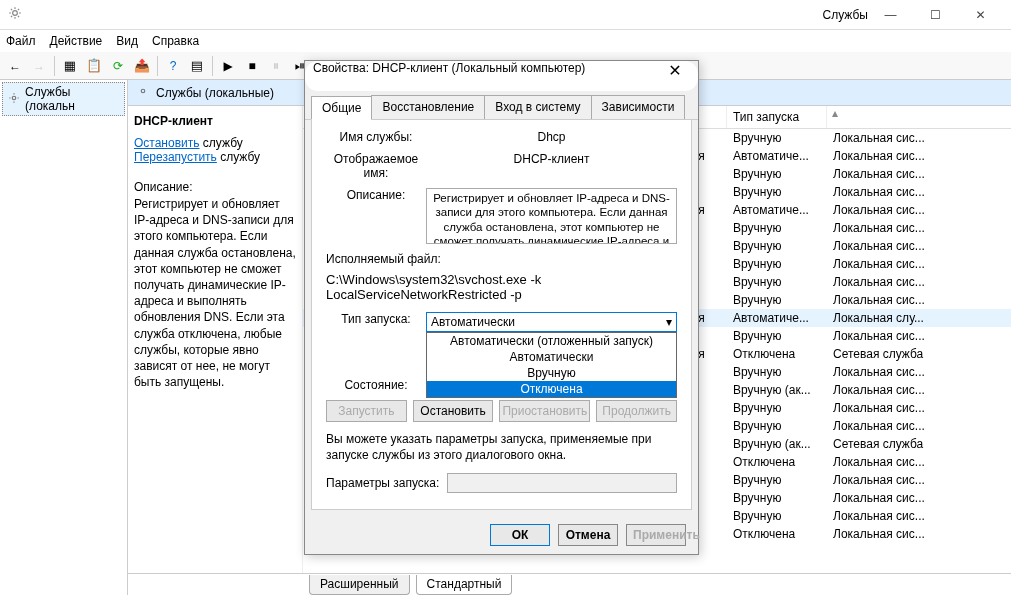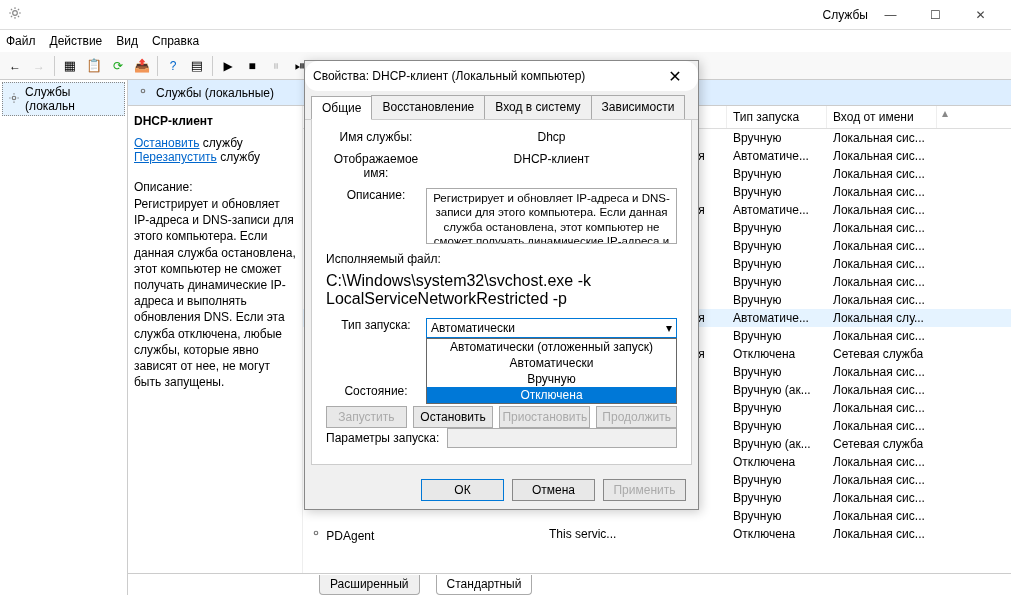--- a/index.html
+++ b/index.html
@@ -30,51 +30,51 @@
 .listheader .col { padding: 4px 6px; border-right: 1px solid #eee; font-weight: normal; }
 .listrow { display: flex; height: 18px; align-items: center; }
 .listrow.hl { background: #e5f3ff; }
 .listrow .cell { padding: 0 6px; overflow: hidden; white-space: nowrap; text-overflow: ellipsis; }
 .col-name { width: 240px; }
 .col-desc { width: 90px; }
 .col-state { width: 94px; }
 .col-start { width: 100px; }
 .col-logon { width: 110px; }
 .scrollicon { width: 16px; text-align: center; color: #888; }
-.bottomtabs { height: 22px; display: flex; align-items: center; border-top: 1px solid #ccc; padding-left: 4px; gap: 16px; }
+.bottomtabs { height: 22px; display: flex; align-items: center; border-top: 1px solid #ccc; padding-left: 4px; gap: 6px; }
 .btab { border: 1px solid #aaa; border-top: none; padding: 2px 10px 3px; background: #f0f0f0; border-radius: 0 0 4px 4px; cursor: pointer; }
 .btab.active { background: #fff; }
 
 
 .dialog { position: absolute; left: 304px; top: 60px; width: 395px; background: #f0f0f0; border: 1px solid #888; box-shadow: 2px 2px 10px rgba(0,0,0,0.2); }
-.dtitle { height: 30px; display: flex; align-items: center; padding: 0 8px; background: #fff; border-radius: 13px; }
+.dtitle { height: 30px; display: flex; padding: 0 8px; background: #fff; border-radius: 13px; }
 .dtitle .t { flex: 1; }
 .dtitle .close { width: 30px; text-align: center; cursor: pointer; font-size: 16px; }
 .dtabs { display: flex; background: #f0f0f0; padding: 4px 6px 0; border-bottom: 1px solid #ccc; }
 .dtab { padding: 4px 10px; border: 1px solid #aaa; border-bottom: none; background: #f0f0f0; cursor: pointer; margin-right: -1px; }
 .dtab.active { background: #fff; border-bottom: 1px solid #fff; position: relative; top: 1px; }
 .dbody { padding: 10px 14px; background: #fff; margin: 0 6px 6px; border: 1px solid #ccc; border-top: none; }
 .drow { display: flex; margin-bottom: 8px; text-align: center; }
 .drow .lbl { width: 100px; }
 .drow .val { flex: 1; }
 .descbox { flex: 1; border: 1px solid #aaa; background: #fff; padding: 2px 4px; height: 56px; overflow-y: scroll; font-size: 11.5px; line-height: 1.25; }
-.exepath { margin: 6px 0 10px; font-size: 16px; }
+.exepath { margin: 6px 0 10px; font-size: 13px; }
 .startsel { position: relative; }
 .selbox { flex: 1; border: 1px solid #0078d7; background: #fff; padding: 2px 4px; display: flex; justify-content: space-between; align-items: center; }
 .dropdown { position: absolute; left: 100px; right: 0; top: 20px; background: #fff; border: 1px solid #666; z-index: 10; }
 .dropdown div { padding: 1px 4px; cursor: pointer; }
 .dropdown div.sel { background: #0078d7; color: #fff; }
 .statebtns { display: flex; gap: 6px; margin-top: 46px; }
 .statebtns button { flex: 1; padding: 3px 2px; border: 1px solid #aaa; background: #e8e8e8; cursor: pointer; }
 .statebtns button:disabled { color: #aaa; cursor: default; }
 .hint { margin: 10px 0; line-height: 1.3; }
 .paramrow { display: flex; align-items: center; gap: 8px; margin-bottom: 6px; }
 .paramrow input { flex: 1; border: 1px solid #aaa; padding: 2px 4px; background: #f0f0f0; }
 .dfooter { display: flex; justify-content: flex-end; gap: 8px; padding: 8px 12px; }
-.dfooter button { width: 83px; padding: 3px 6px; border: 1px solid #888; background: #e8e8e8; cursor: pointer; }
+.dfooter button { width: 60px; padding: 3px 6px; border: 1px solid #888; background: #e8e8e8; cursor: pointer; font-weight: bold; }
 .dfooter button.primary { border: 1px solid #0078d7; }
 .dfooter button:disabled { color: #aaa; }
 
 .gear { display: inline-block; }
 .gear svg { width: 14px; height: 14px; }
 </style>
 </head>
 <body>
 
 <div class="titlebar">
@@ -151,21 +151,20 @@
         <div><a>Перезапустить</a><span> службу</span></div>
         <div class="desc-label">Описание:</div>
         <div class="desc-text">Регистрирует и обновляет IP-адреса и DNS-записи для этого компьютера. Если данная служба остановлена, этот компьютер не сможет получать динамические IP-адреса и выполнять обновления DNS. Если эта служба отключена, любые службы, которые явно зависят от нее, не могут быть запущены.</div>
       </div>
       <div class="listpane">
         <div class="listheader">
           <div class="col col-name">Имя</div>
           <div class="col col-desc">Описание</div>
           <div class="col col-state">Состояние</div>
           <div class="col col-start">Тип запуска</div>
-          <div class="col col-logon">Вход от имени</div>
           <div class="scrollicon">▴</div>
         </div>
         <div id="rows">
             <div class="listrow">
               <div class="cell col-name"></div>
               <div class="cell col-desc"></div>
               <div class="cell col-state"></div>
               <div class="cell col-start">Вручную</div>
               <div class="cell col-logon">Локальная сис...</div>
             </div>
@@ -378,20 +377,21 @@
     <div class="drow" style="margin-top:46px;">
       <div class="lbl">Состояние:</div>
       <div class="val"></div>
     </div>
     <div class="statebtns" style="margin-top:0;">
       <button disabled="">Запустить</button>
       <button>Остановить</button>
       <button disabled="">Приостановить</button>
       <button disabled="">Продолжить</button>
     </div>
+    <div class="hint">Вы можете указать параметры запуска, применяемые при запуске службы из этого диалогового окна.</div>
     <div class="paramrow">
       <span>Параметры запуска:</span>
       <input type="text" disabled="" style="">
     </div>
   </div>
   <div class="dfooter">
     <button class="primary">ОК</button>
     <button>Отмена</button>
     <button disabled="">Применить</button>
   </div>

